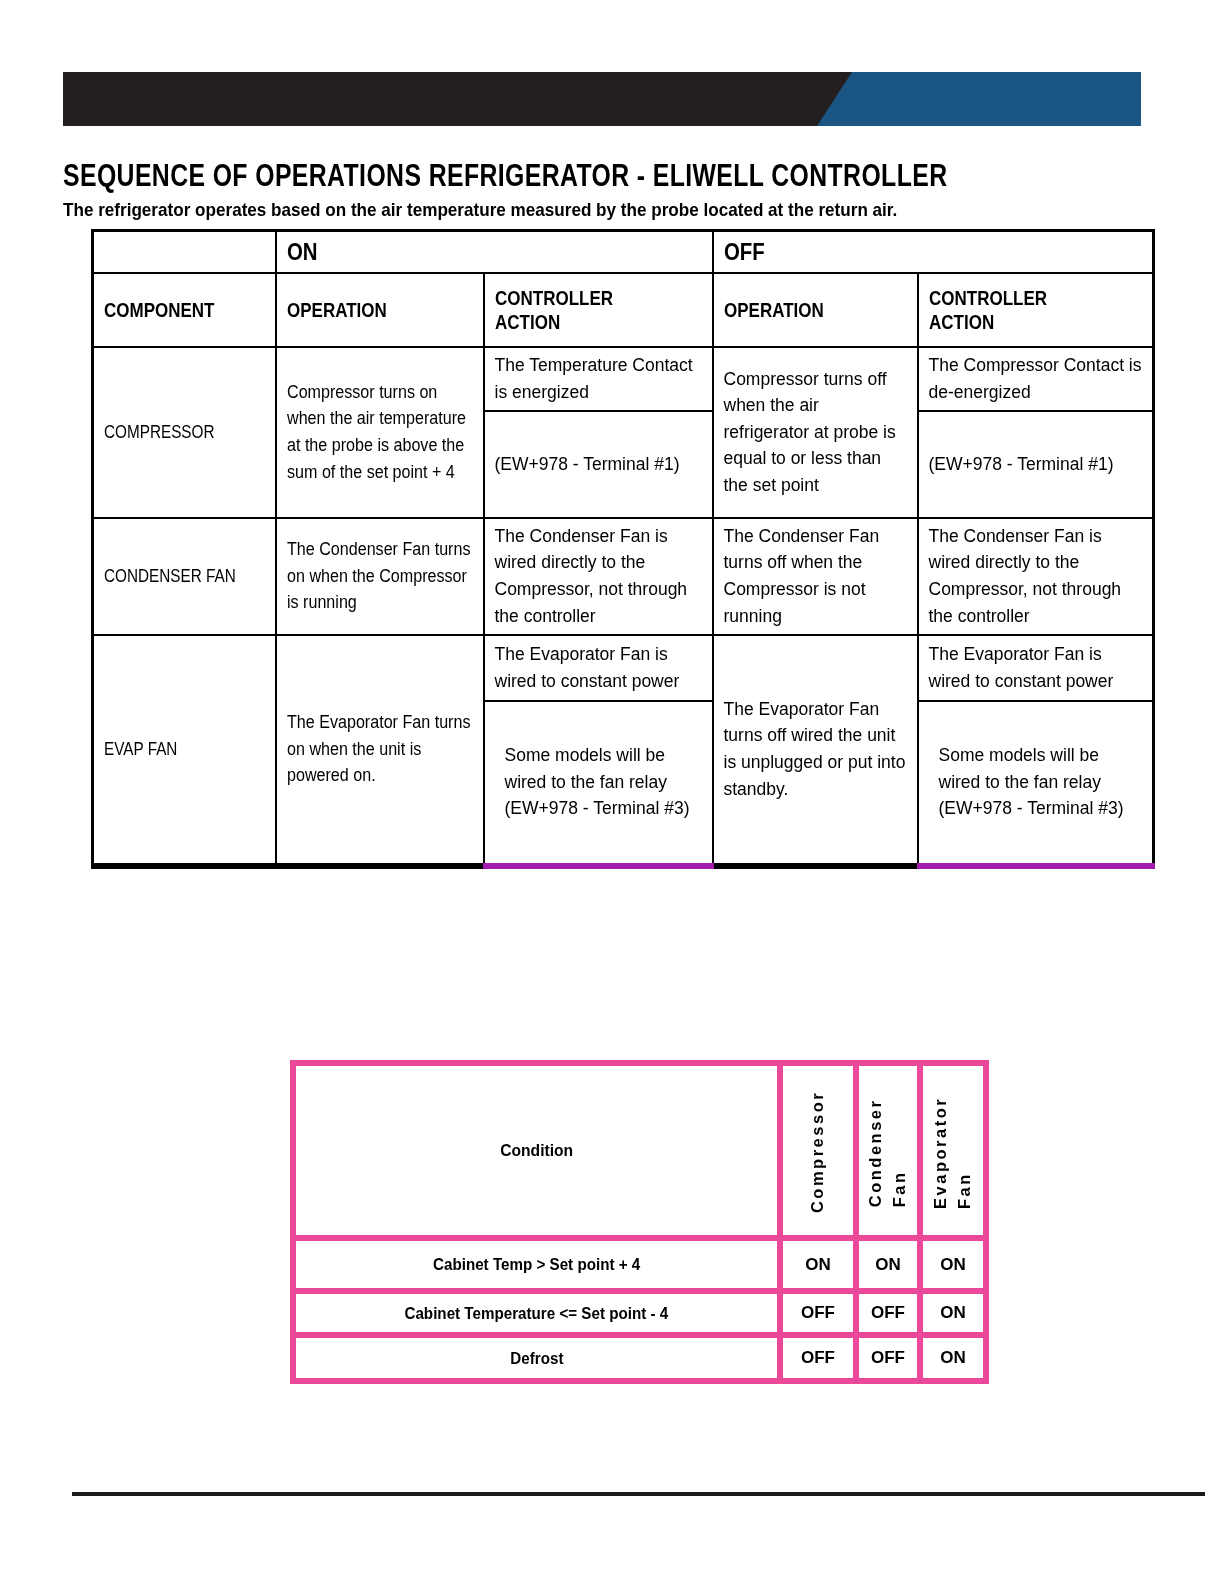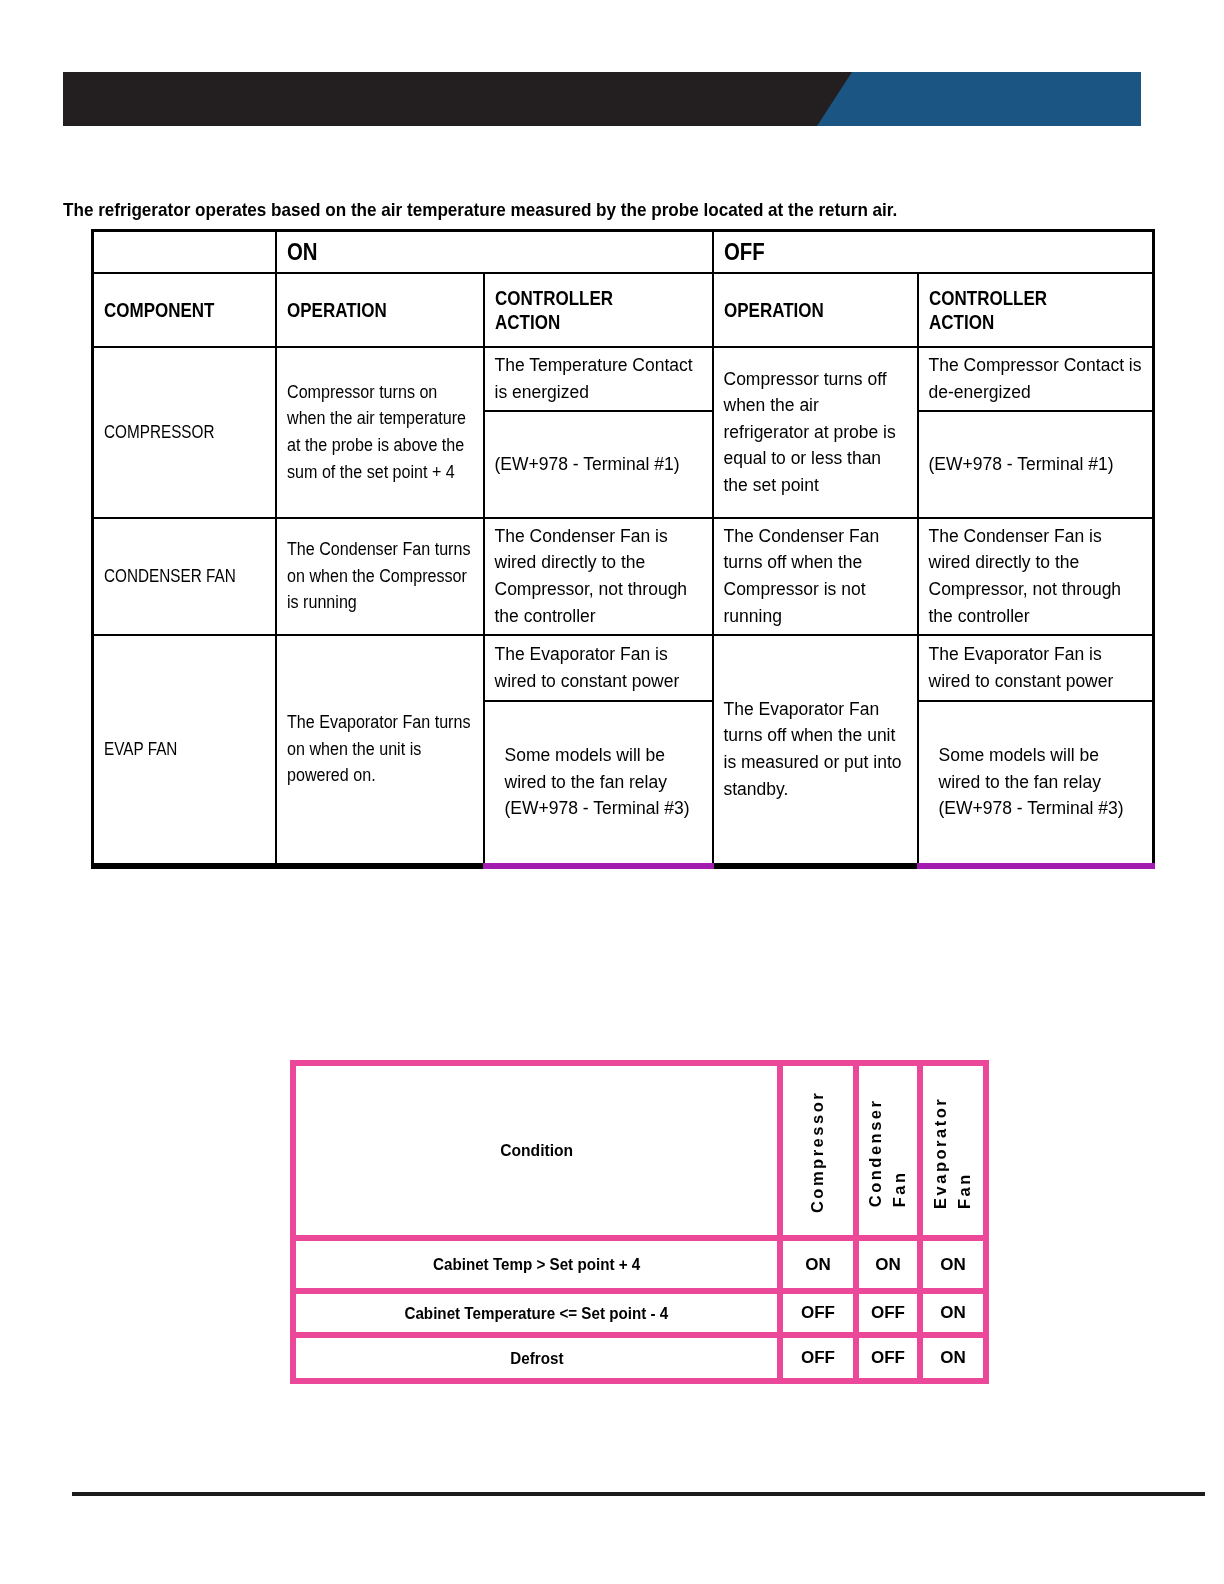--- a/index.html
+++ b/index.html
@@ -68,20 +68,21 @@
 </head>
 <body>
 
 <div class="page">
 
   <div class="banner">
     <div class="banner-black"></div>
     <div class="banner-blue"></div>
   </div>
 
+  <h1 class="title"><span class="sq">SEQUENCE OF OPERATIONS REFRIGERATOR - ELIWELL CONTROLLER</span></h1>
   <p class="subtitle"><span class="sq">The refrigerator operates based on the air temperature measured by the probe located at the return air.</span></p>
 
   <table class="ops-table">
     <colgroup>
       <col style="width:183px">
         <col style="width:208px">
         <col style="width:229px">
         <col style="width:205px">
         <col style="width:236px">
     </colgroup>
@@ -121,21 +122,21 @@
       <td class="body-cell">The Condenser Fan is wired directly to the Compressor, not through the controller</td>
       <td class="body-cell">The Condenser Fan turns off when the Compressor is not running</td>
       <td class="body-cell">The Condenser Fan is wired directly to the Compressor, not through the controller</td>
     </tr>
     <tr style="height:66px">
       <td class="comp" rowspan="2"><span class="sq">EVAP FAN</span></td>
       <td class="body-cell" rowspan="2">
             <span class="narrow">The Evaporator Fan turns on when the unit is powered on.</span>
           </td>
       <td class="body-cell">The Evaporator Fan is wired to constant power</td>
-      <td class="body-cell v-top" rowspan="2">The Evaporator Fan turns off when the unit is measured or put into standby.</td>
+      <td class="body-cell v-top" rowspan="2">The Evaporator Fan turns off wired the unit is unplugged or put into standby.</td>
       <td class="body-cell">The Evaporator Fan is wired to constant power</td>
     </tr>
     <tr style="height:165px" class="last">
       <td class="body-cell">Some models will be wired to the fan relay (EW+978 - Terminal #3)</td>
       <td class="body-cell">Some models will be wired to the fan relay (EW+978 - Terminal #3)</td>
     </tr>
   </tbody>
     </table>
 
   <table class="status-table">

